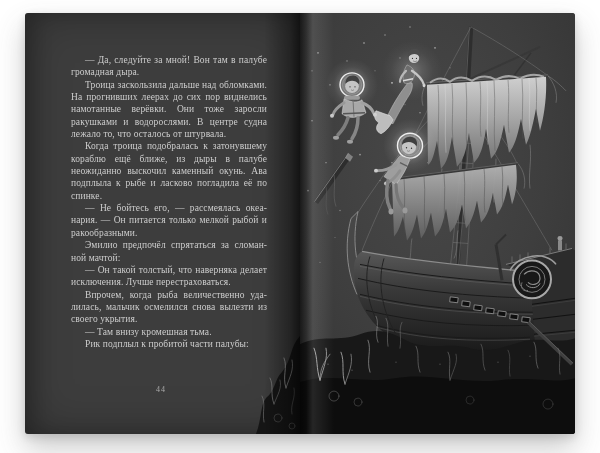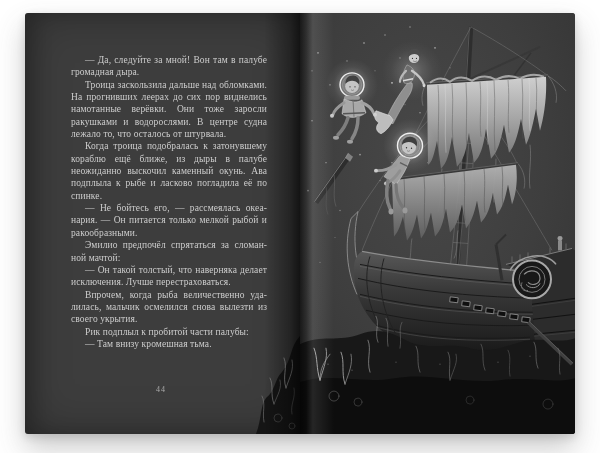--- a/index.html
+++ b/index.html
@@ -30,22 +30,22 @@
 
     <div class="page page-left">
       <div class="page-text">
           <p>— Да, следуйте за мной! Вон там в палубе громадная дыра.</p>
           <p>Троица заскользила дальше над обломка­ми. На прогнивших леерах до сих пор видне­лись намотанные верёвки. Они тоже заросли ракушками и водорослями. В центре судна лежало то, что осталось от штурвала.</p>
           <p>Когда троица подобралась к затонувше­му кораблю ещё ближе, из дыры в палубе неожиданно выскочил каменный окунь. Ава подплыла к рыбе и ласково погладила её по спинке.</p>
           <p>— Не бойтесь его, — рассмеялась океа­нария. — Он питается только мелкой рыбой и ракообразными.</p>
           <p>Эмилио предпочёл спрятаться за сломан­ной мачтой:</p>
           <p>— Он такой толстый, что наверняка делает исключения. Лучше перестраховаться.</p>
           <p>Впрочем, когда рыба величественно уда­лилась, мальчик осмелился снова вылезти из своего укрытия.</p>
+          <p>— Там внизу кромешная тьма.</p>
           <p>Рик подплыл к пробитой части палубы:</p>
-          <p>— Там внизу кромешная тьма.</p>
         </div>
       <div class="folio">44</div>
 
       <svg class="coral-bleed" width="84" height="104" viewBox="0 0 84 104">
         <path d="M84,6 C74,16 76,30 66,42 C58,50 60,60 50,68 C44,76 46,88 40,104 L84,104 Z" fill="#151515"></path>
         <g fill="none" stroke-linecap="round">
           <path d="M70,58 C66,46 72,38 68,28" stroke="#9a9a9a" stroke-width="1" opacity=".8"></path>
           <path d="M70,58 C74,46 78,40 76,30" stroke="#8a8a8a" stroke-width="1" opacity=".75"></path>
           <path d="M58,74 C54,64 58,56 54,48" stroke="#8f8f8f" stroke-width=".9" opacity=".7"></path>
           <path d="M58,74 C62,64 66,58 64,50" stroke="#7a7a7a" stroke-width=".9" opacity=".65"></path>

